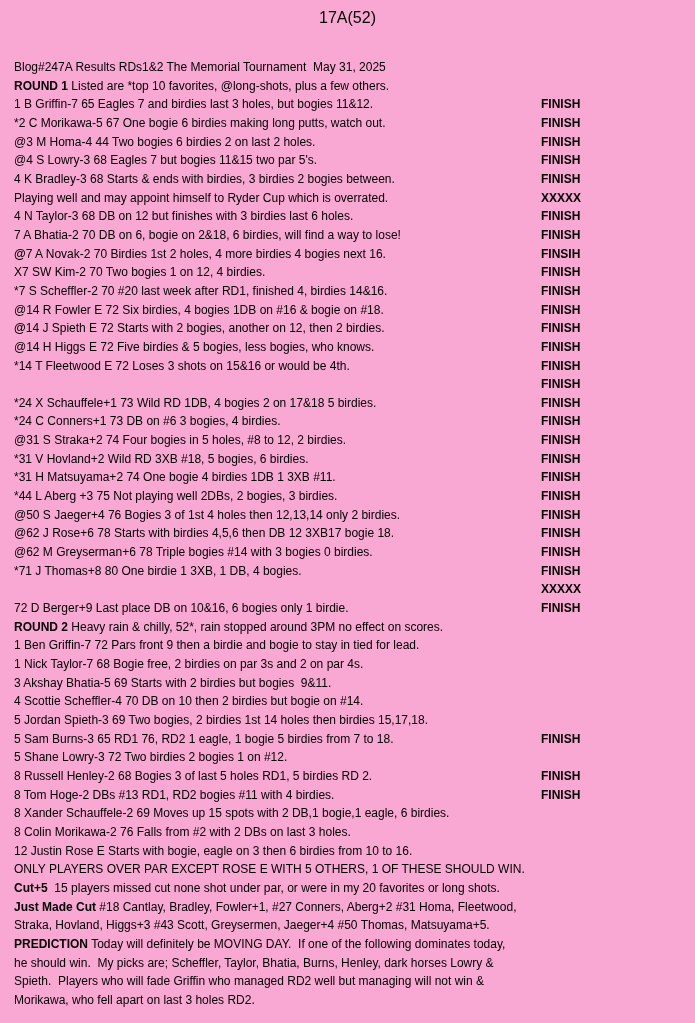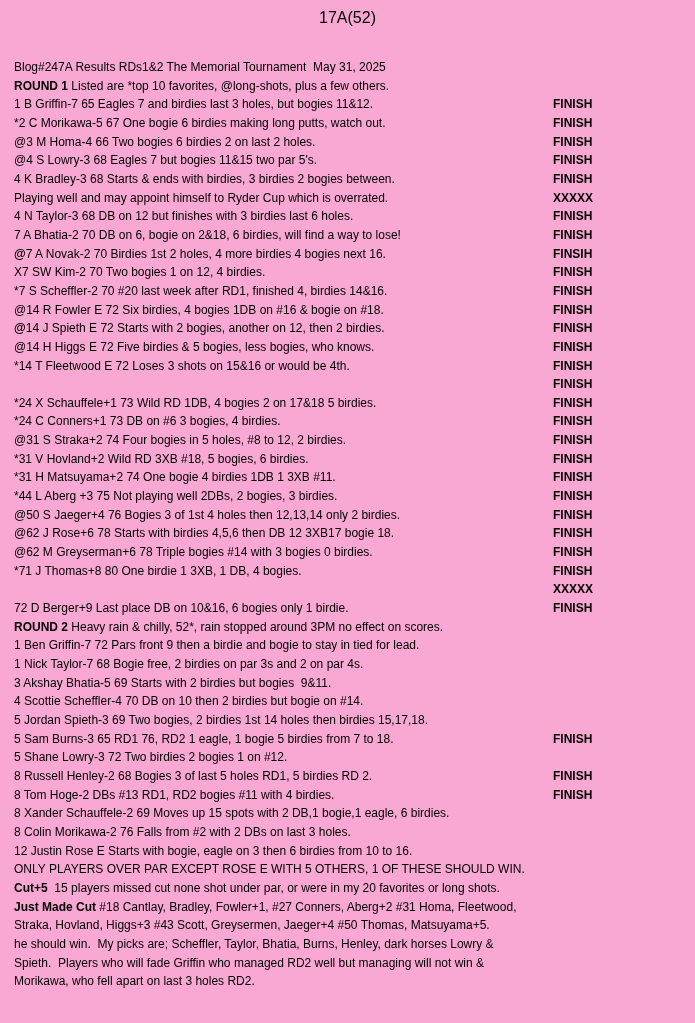--- a/index.html
+++ b/index.html
@@ -39,34 +39,33 @@
     height: 18.67px;
     white-space: pre;
   }
   .b { font-weight: bold; }
   .tag {
     position: absolute;
     left: 527px;
     top: 0;
     font-weight: bold;
     white-space: pre;
-    margin-left: 12px;
   }
 </style>
 </head>
 <body>
 
 <div class="page">
   <div class="title">17A(52)</div>
   <div class="content">
       <div class="line"><span><span>Blog#247A Results RDs1&amp;2 The Memorial Tournament  May 31, 2025</span></span></div>
       <div class="line"><span><span class="b">ROUND 1</span><span> Listed are *top 10 favorites, @long-shots, plus a few others.</span></span></div>
       <div class="line"><span><span>1 B Griffin-7 65 Eagles 7 and birdies last 3 holes, but bogies 11&amp;12.</span></span><span class="tag">FINISH</span></div>
       <div class="line"><span><span>*2 C Morikawa-5 67 One bogie 6 birdies making long putts, watch out.</span></span><span class="tag">FINISH</span></div>
-      <div class="line"><span><span>@3 M Homa-4 66 Two bogies 6 birdies 2 on last 2 holes.</span></span><span class="tag">FINISH</span></div>
+      <div class="line"><span><span>@3 M Homa-4 44 Two bogies 6 birdies 2 on last 2 holes.</span></span><span class="tag">FINISH</span></div>
       <div class="line"><span><span>@4 S Lowry-3 68 Eagles 7 but bogies 11&amp;15 two par 5's.</span></span><span class="tag">FINISH</span></div>
       <div class="line"><span><span>4 K Bradley-3 68 Starts &amp; ends with birdies, 3 birdies 2 bogies between.</span></span><span class="tag">FINISH</span></div>
       <div class="line"><span><span>Playing well and may appoint himself to Ryder Cup which is overrated.</span></span><span class="tag">XXXXX</span></div>
       <div class="line"><span><span>4 N Taylor-3 68 DB on 12 but finishes with 3 birdies last 6 holes.</span></span><span class="tag">FINISH</span></div>
       <div class="line"><span><span>7 A Bhatia-2 70 DB on 6, bogie on 2&amp;18, 6 birdies, will find a way to lose!</span></span><span class="tag">FINISH</span></div>
       <div class="line"><span><span class="b">@</span><span>7 A Novak-2 70 Birdies 1st 2 holes, 4 more birdies 4 bogies next 16.</span></span><span class="tag">FINSIH</span></div>
       <div class="line"><span><span>X7 SW Kim-2 70 Two bogies 1 on 12, 4 birdies.</span></span><span class="tag">FINISH</span></div>
       <div class="line"><span><span>*7 S Scheffler-2 70 #20 last week after RD1, finished 4, birdies 14&amp;16.</span></span><span class="tag">FINISH</span></div>
       <div class="line"><span><span>@14 R Fowler E 72 Six birdies, 4 bogies 1DB on #16 &amp; bogie on #18.</span></span><span class="tag">FINISH</span></div>
       <div class="line"><span><span class="b">@</span><span>14 J Spieth E 72 Starts with 2 bogies, another on 12, then 2 birdies.</span></span><span class="tag">FINISH</span></div>
@@ -95,17 +94,18 @@
       <div class="line"><span><span>5 Shane Lowry-3 72 Two birdies 2 bogies 1 on #12.</span></span></div>
       <div class="line"><span><span>8 Russell Henley-2 68 Bogies 3 of last 5 holes RD1, 5 birdies RD 2.</span></span><span class="tag">FINISH</span></div>
       <div class="line"><span><span>8 Tom Hoge-2 DBs #13 RD1, RD2 bogies #11 with 4 birdies.</span></span><span class="tag">FINISH</span></div>
       <div class="line"><span><span>8 Xander Schauffele-2 69 Moves up 15 spots with 2 DB,1 bogie,1 eagle, 6 birdies.</span></span></div>
       <div class="line"><span><span>8 Colin Morikawa-2 76 Falls from #2 with 2 DBs on last 3 holes.</span></span></div>
       <div class="line"><span><span>12 Justin Rose E Starts with bogie, eagle on 3 then 6 birdies from 10 to 16.</span></span></div>
       <div class="line"><span><span>ONLY PLAYERS OVER PAR EXCEPT ROSE E WITH 5 OTHERS, 1 OF THESE SHOULD WIN.</span></span></div>
       <div class="line"><span><span class="b">Cut+5</span><span>  15 players missed cut none shot under par, or were in my 20 favorites or long shots.</span></span></div>
       <div class="line"><span><span class="b">Just Made Cut</span><span> #18 Cantlay, Bradley, Fowler+1, #27 Conners, Aberg+2 #31 Homa, Fleetwood,</span></span></div>
       <div class="line"><span><span>Straka, Hovland, Higgs+3 #43 Scott, Greysermen, Jaeger+4 #50 Thomas, Matsuyama+5.</span></span></div>
+      <div class="line"><span><span class="b">PREDICTION</span><span> Today will definitely be MOVING DAY.  If one of the following dominates today,</span></span></div>
       <div class="line"><span><span>he should win.  My picks are; Scheffler, Taylor, Bhatia, Burns, Henley, dark horses Lowry &amp;</span></span></div>
       <div class="line"><span><span>Spieth.  Players who will fade Griffin who managed RD2 well but managing will not win &amp;</span></span></div>
       <div class="line"><span><span>Morikawa, who fell apart on last 3 holes RD2.</span></span></div>
     </div>
 </div>
 
 </body></html>

